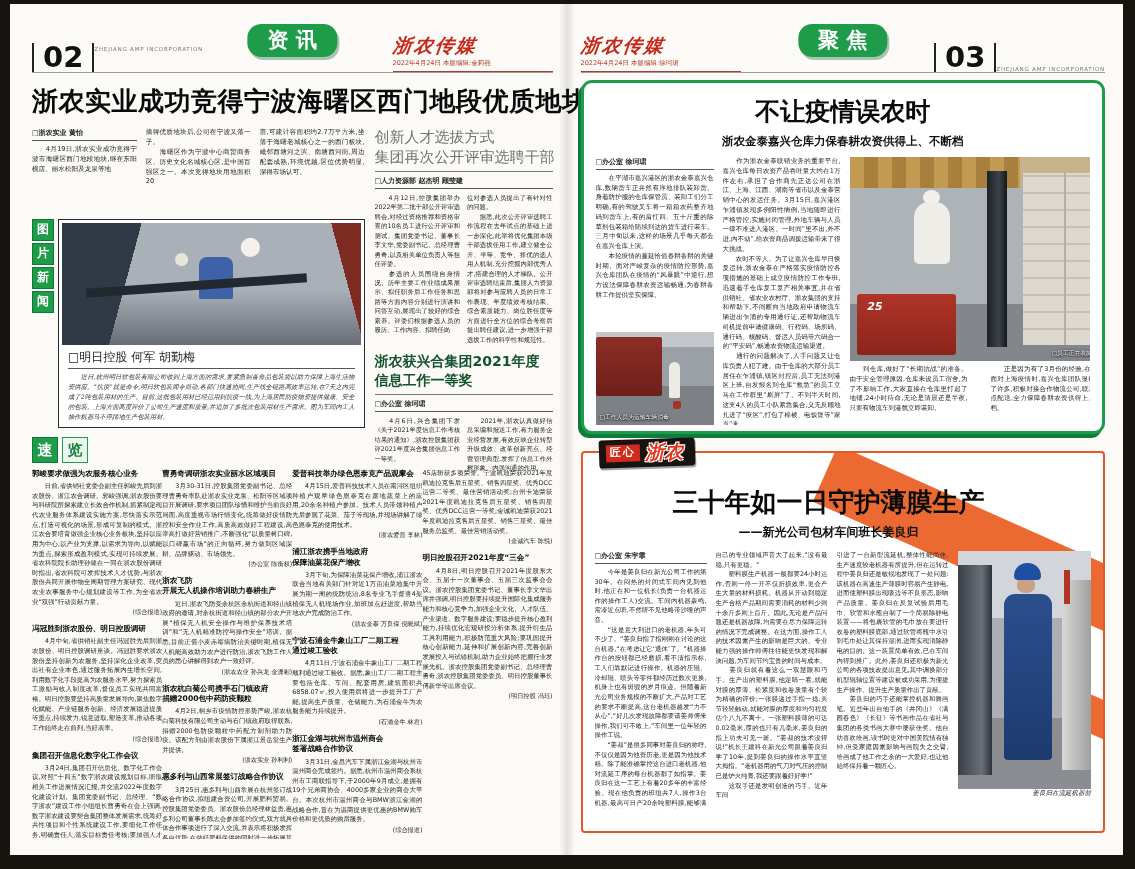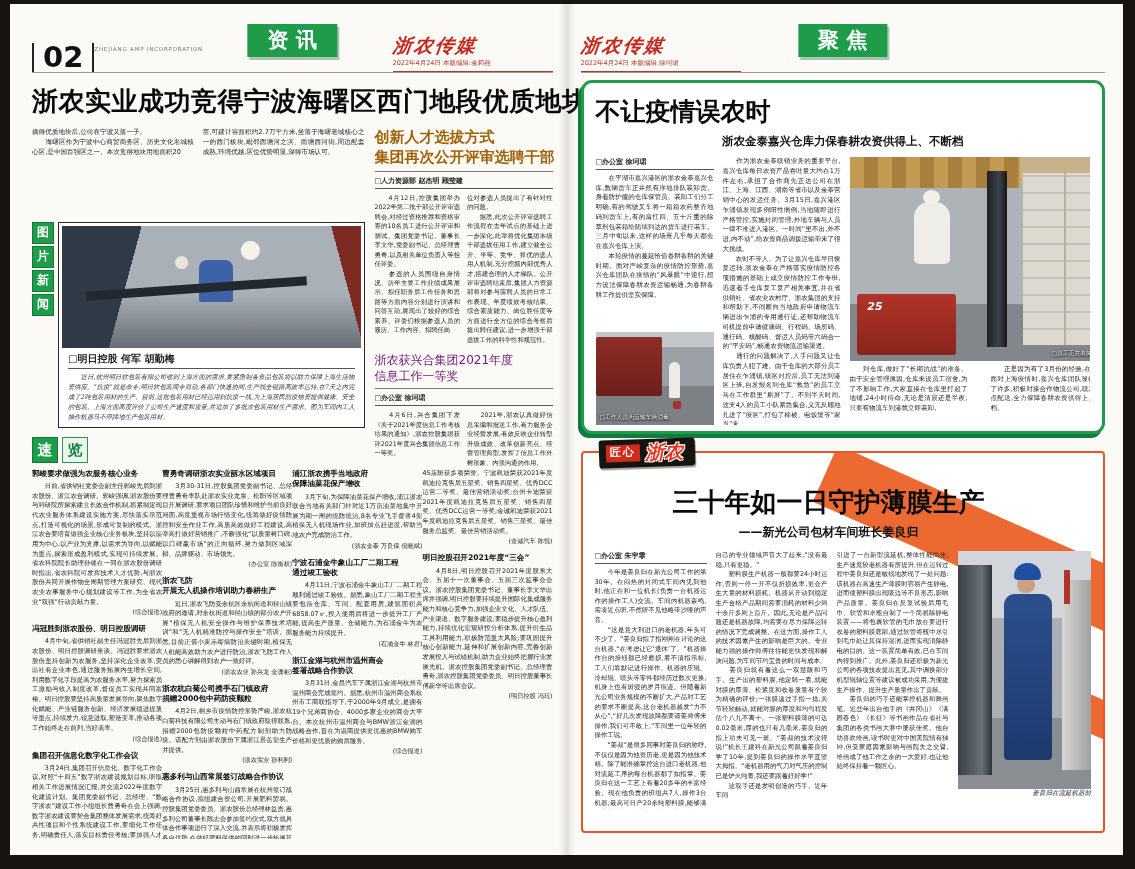--- a/index.html
+++ b/index.html
@@ -28,20 +28,21 @@
   .phead{display:flex;align-items:flex-end;height:48px;border-bottom:1.5px solid #9a9a9a;position:relative}
   .pnum-block{display:flex;flex-direction:row}
   .pnum{font-size:29px;font-weight:900;line-height:1;color:#111;
     border-left:2.5px solid #222;border-right:2.5px solid #222;padding:0 9px;align-self:flex-start}
   .org{font-size:5.5px;letter-spacing:.8px;color:#777;margin-top:3px;white-space:nowrap}
   .section-box{
     position:absolute;left:50%;top:0;transform:translateX(-50%);
     background:#1f9c4a;color:#fff;font-weight:700;font-size:21px;
     padding:6px 20px;line-height:1;white-space:nowrap;
     box-shadow:2px 3px 0 rgba(16,94,46,.35);
+    border-radius:14px;
   }
   .masthead{width:160px}
   .phead-left .masthead{margin-left:auto;text-align:left}
   .phead-right .masthead{margin-right:auto}
   .phead-right .pnum-block{margin-left:auto;align-items:flex-end}
   .mast-title{
     font-family:"DejaVu Serif","Liberation Serif",serif;
     font-style:italic;font-weight:bold;font-size:19px;color:#c5281c;
     transform:skewX(-6deg);letter-spacing:2px;line-height:1;
   }
@@ -67,30 +68,30 @@
     background:
       radial-gradient(circle at 63% 20%, #f3f1ea 0 9px, rgba(0,0,0,0) 10px),
       radial-gradient(circle at 40% 30%, #e8e4da 0 6px, rgba(0,0,0,0) 7px),
       linear-gradient(105deg,#303a46 0 24%,rgba(0,0,0,0) 24%),
       linear-gradient(255deg,#7c2a22 0 9%,rgba(0,0,0,0) 9%),
       linear-gradient(180deg,#aab0b7 0 55%,#686d75);
   }
   .photo-workshop:after{content:"";position:absolute;left:8%;top:48%;width:74%;height:9px;background:#222830;transform:rotate(-4deg)}
   .photo-workshop:before{content:"";position:absolute;left:46%;top:28%;width:34px;height:42px;background:#3d62a8;border-radius:8px 8px 2px 2px}
   .pn-caption-area{padding:4px 6px 2px}
-  .pn-byline{font-size:10px;font-weight:700;border-bottom:1px solid #555;padding-bottom:2px;margin-bottom:3px}
+  .pn-byline{font-size:12px;font-weight:400;border-bottom:1px solid #555;padding-bottom:2px;margin-bottom:3px}
   .pn-caption{font-size:6.3px;line-height:1.6;color:#333;text-align:justify;font-style:italic;font-family:"DejaVu Serif","Liberation Serif",serif}
 
   .right-stack{width:178px;display:flex;flex-direction:column}
-  .talent-head{font-size:15px;font-weight:700;line-height:1.3;color:#a16207;white-space:nowrap}
+  .talent-head{font-size:15px;font-weight:400;line-height:1.3;color:#737373;white-space:nowrap}
   .mini-cols{display:flex;gap:7px;overflow:hidden}
   .talent-cols{height:150px}
   .mini-col{flex:1;font-size:6.3px;line-height:1.5;text-align:justify;white-space:pre-line;overflow:hidden}
   .award{margin-top:9px}
-  .award-head{font-size:12px;font-weight:400;line-height:1.35;color:#701a75;white-space:nowrap}
+  .award-head{font-size:14px;font-weight:700;line-height:1.35;color:#14532d;white-space:nowrap}
   .award-cols{height:58px}
 
   .qv-section{margin-top:9px}
   .qv-labels{display:flex;gap:4px;margin-bottom:6px}
   .qv-label{width:24px;height:24px;display:flex;align-items:center;justify-content:center;font-size:15px;font-weight:700}
   .qv-solid{background:#1f9c4a;color:#fff;border:1px solid #0e7a38}
   .qv-outline{background:#eaf6ee;color:#17813d;border:1.5px solid #1f9c4a}
   .qv-grid{display:flex;height:370px;overflow:hidden}
   .qv-col{flex:1;overflow:hidden}
   .qv-art{margin-bottom:7px}
@@ -98,21 +99,21 @@
   .qv-body{font-size:6.4px;line-height:1.5;text-align:justify;white-space:pre-line;color:#242424}
   .qv-sig{font-size:6.2px;text-align:right;color:#242424;margin-top:1px}
 
   
   .focus-box{
     margin-top:7px;height:354px;box-sizing:border-box;background:#fff;
     border:3px solid #1f9c4a;border-radius:11px;
     box-shadow:-3px 4px 0 #0d7c3c;
     padding:8px 12px 6px;
   }
-  .focus-title{font-size:25px;font-weight:900;text-align:left;color:#0a0a0a;margin-top:4px}
+  .focus-title{font-size:25px;font-weight:900;text-align:center;color:#0a0a0a;margin-top:4px}
   .focus-sub{font-size:11.5px;font-weight:700;text-align:center;color:#111;margin:6px 0 8px}
   .focus-cols{display:flex;gap:9px;height:268px;overflow:hidden}
   .fcol{width:118px;flex:none;display:flex;flex-direction:column}
   .fc-text{font-size:6.5px;line-height:1.5;text-align:justify;white-space:pre-line;color:#242424;overflow:hidden}
   .fc1-text{height:156px}
   .photo-truck{height:94px;margin-top:4px;position:relative;overflow:hidden;
     background:linear-gradient(180deg,#c3c6ca 0 16%,#9aa0a5 16% 58%,#7d8186 58%)}
   .truck-body{position:absolute;left:0;top:5%;width:56%;height:64%;background:linear-gradient(180deg,#8c2e26,#6e1f1a);border-radius:2px}
   .suited-person{position:absolute;left:62%;top:32%;width:11px;height:36px;background:#edebe5;border-radius:6px 6px 2px 2px}
   .spray-kit{position:absolute;left:66%;top:74%;width:8px;height:8px;background:#a3322a;border-radius:2px}
@@ -184,20 +185,24 @@
         <div class="mast-date">2022年4月24日  本版编辑:金莉燕</div>
       </div>
     </div>
 
     <div class="lead-head">浙农实业成功竞得宁波海曙区西门地段优质地块</div>
 
     <div class="top-row">
       <div class="left-stack">
         <div class="lead-cols">
           <div class="lead-col">
+            <div class="byline">□浙农实业 黄怡</div>
+            <div class="jtext">　　4月19日,浙农实业成功竞得宁波市海曙区西门地段地块,继在东阳横店、丽水松阳及龙泉等地</div>
+          </div>
+          <div class="lead-col">
             <div class="jtext">摘得优质地块后,公司在宁波又落一子。
 　　海曙区作为宁波中心商贸商务区、历史文化名城核心区,是中国百强区之一。本次竞得地块用地面积20</div>
           </div>
           <div class="lead-col">
             <div class="jtext">亩,可建计容面积约2.7万平方米,坐落于海曙老城核心之一的西门板块,毗邻西塘河之滨、南塘西河街,周边配套成熟,环境优越,区位优势明显,深得市场认可。</div>
           </div>
         </div>
 
         <div class="pn-wrap">
           <div class="pn-labels">
@@ -288,20 +293,25 @@
     <div class="qv-sig">(浙农实业 孙利利)</div>
   </div>
 
   <div class="qv-art">
     <div class="qv-title">惠多利与山西常展签订战略合作协议</div>
     <div class="qv-body">　　3月25日,惠多利与山西常展在杭州签订战略合作协议,拟组建合资公司,开展肥料贸易。控股集团党委委员、浙农股份总经理林益贵,惠多利公司董事长陈志会参加签约仪式,双方就具体合作事项进行了深入交流,并表示将积极发挥各自优势,在做好肥料保供的同时进一步拓展其他领域合作空间。</div>
 
   </div>
 </div>
         <div class="qv-col">
+  <div class="qv-art">
+    <div class="qv-title">爱普科技举办绿色恩泰克产品观摩会</div>
+    <div class="qv-body">　　4月15日,爱普科技技术人员在南浔区组织种植户观摩绿色恩泰克在露地蔬菜上的应用,20余名种植户参加。技术人员带领种植户先后参观了花菜、茄子等现场,并现场讲解了绿色恩泰克的使用技术。</div>
+    <div class="qv-sig">(浙农爱普 李林)</div>
+  </div>
 
   <div class="qv-art">
     <div class="qv-title">浦江浙农携手当地政府
 保障油菜花保产增收</div>
     <div class="qv-body">　　3月下旬,为保障油菜花保产增收,浦江浙农联合当地有关部门针对近1万亩油菜地集中开展为期一周的统防统治,8名专业飞手督查4架植保无人机现场作业,加班加点赶进度,帮助当地农户完成防治工作。</div>
     <div class="qv-sig">(浙农金泰 万良保 倪晓斌)</div>
   </div>
 
   <div class="qv-art">
     <div class="qv-title">宁波石浦金牛象山工厂二期工程
@@ -336,20 +346,24 @@
   </div>
 
   <div class="page page-right">
 
     <div class="phead phead-right">
       <div class="masthead">
         <div class="mast-title">浙农传媒</div>
         <div class="mast-date">2022年4月24日  本版编辑:徐珂珺</div>
       </div>
       <div class="section-box">聚 焦</div>
+      <div class="pnum-block">
+        <div class="pnum">03</div>
+        <div class="org">ZHEJIANG AMP INCORPORATION</div>
+      </div>
     </div>
 
     <div class="focus-box">
       <div class="focus-title">不让疫情误农时</div>
       <div class="focus-sub">浙农金泰嘉兴仓库力保春耕农资供得上、不断档</div>
       <div class="focus-cols">
         <div class="fcol">
           <div class="byline">□办公室 徐珂珺</div>
           <div class="fc-text fc1-text">　　在平湖市嘉兴港区的浙农金泰嘉兴仓库,数辆货车正井然有序地排队装卸货。身着防护服的仓库保管员、装卸工们分工明确,有的驾驶叉车将一箱箱农药整齐地码到货车上,有的肩扛四、五十斤重的除草剂包装箱给陆续到达的货车进行装车。三月中旬以来,这样的场景几乎每天都会在嘉兴仓库上演。
 　　本轮疫情的蔓延恰值春耕备耕的关键时期。面对严峻复杂的疫情防控形势,嘉兴仓库团队在疫情的“风暴眼”中逆行,想方设法保障春耕农资运输畅通,为春耕备耕工作提供坚实保障。</div>

